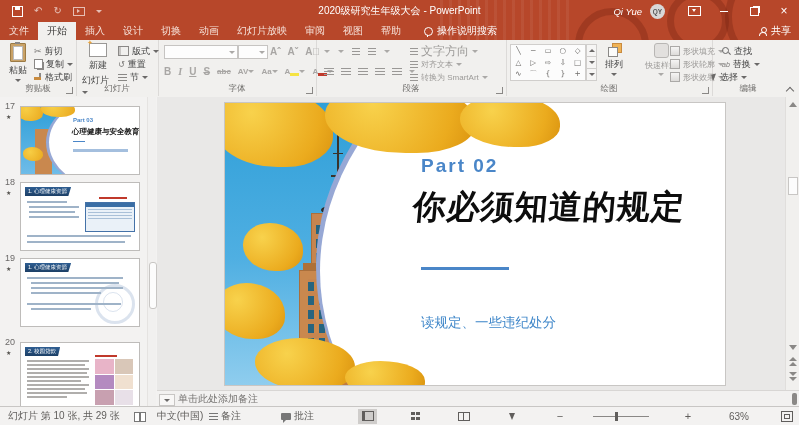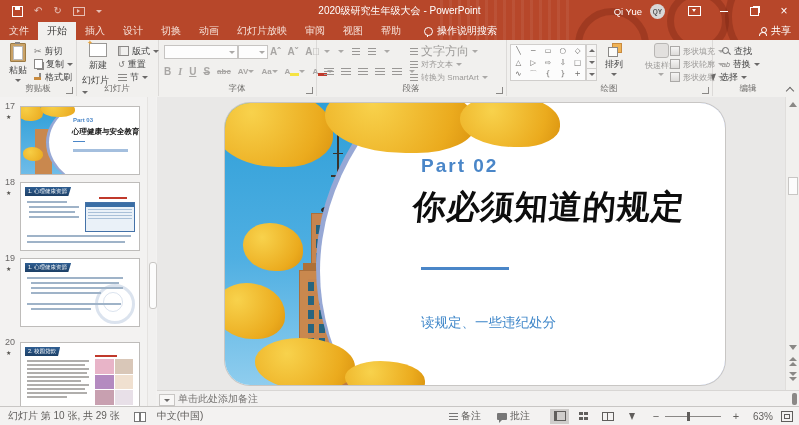--- a/index.html
+++ b/index.html
@@ -16,21 +16,21 @@
   .qat{display:flex;align-items:center;gap:11px;margin-left:12px;z-index:2;}
   .icon-save{width:9px;height:9px;border:1px solid #fff;position:relative;}
   .icon-save::after{content:"";position:absolute;left:2px;top:0;width:5px;height:3px;background:#fff;}
   .qat-glyph{font-family:"DejaVu Sans",sans-serif;font-size:10px;color:rgba(255,255,255,.65);line-height:10px;}
   .icon-show{width:10px;height:7px;border:1px solid rgba(255,255,255,.65);position:relative;}
   .icon-show::after{content:"";position:absolute;left:3px;top:1px;border-left:3px solid rgba(255,255,255,.65);
       border-top:2px solid transparent;border-bottom:2px solid transparent;}
   .title-text{position:absolute;left:0;right:0;top:0;height:22px;line-height:22px;text-align:center;
       font-size:10px;color:#fff;pointer-events:none;}
   .caps{position:absolute;right:0;top:0;height:22px;display:flex;align-items:center;z-index:3;}
-  .username{font-size:9.5px;color:#fff;margin-right:8px;}
+  .username{font-size:9.5px;color:#fff;margin-right:8px;font-style:italic;}
   .avatar{width:15px;height:15px;border-radius:50%;background:#D8D8D8;color:#555;font-size:6.5px;font-weight:bold;
       display:flex;align-items:center;justify-content:center;margin-right:14px;}
   .capbtn{width:30px;height:22px;display:flex;align-items:center;justify-content:center;color:#fff;}
   .icon-ribbonopts{width:11px;height:8px;border:1px solid #fff;position:relative;}
   .icon-ribbonopts::after{content:"";position:absolute;left:3px;top:2px;border-top:3px solid #fff;
       border-left:2px solid transparent;border-right:2px solid transparent;}
   .icon-min{width:8px;height:1px;background:#fff;}
   .icon-restore{width:7px;height:7px;border:1px solid #fff;box-shadow:2px -2px 0 -1px #fff;}
   .icon-close{font-size:12px;line-height:12px;}
 
@@ -134,21 +134,21 @@
   .mini-img .hdr{height:4px;background:#3A6EA5;}
   .mini-img .r{height:1.5px;background:#A9C0D8;margin:1.5px 2px 0 2px;}
   .watermark{position:absolute;right:4px;bottom:2px;width:34px;height:34px;border:3px solid rgba(125,155,195,.28);border-radius:50%;}
   .watermark::after{content:"";position:absolute;left:5px;top:5px;width:18px;height:18px;border:1px solid rgba(125,155,195,.28);border-radius:50%;}
   .collage{position:absolute;display:grid;grid-template-columns:1fr 1fr;gap:1px;}
   .collage div{width:100%;height:100%;}
 
   
   .canvas{position:absolute;top:97px;left:157px;right:0;bottom:34px;background:#E9E8E7;}
   .slide{position:absolute;left:68px;top:6px;width:500px;height:282px;background:#fff;
-      box-shadow:0 0 0 1px #C8C6C4;overflow:hidden;border-radius:25px;}
+      box-shadow:0 0 0 1px #C8C6C4;overflow:hidden;}
   .photo{position:absolute;left:0;top:0;width:280px;height:282px;background:linear-gradient(180deg,#2F9FD8 0%,#4FAFE2 55%,#8FCDEE 100%);}
   .spire{position:absolute;left:112px;top:10px;width:2px;height:100px;background:#3A332C;}
   .spire::before{content:"";position:absolute;left:-6px;top:62px;width:14px;height:2px;background:#3A332C;}
   .spire::after{content:"";position:absolute;left:-4px;top:40px;width:10px;height:1px;background:#3A332C;}
   .nest{position:absolute;left:96px;top:102px;width:34px;height:10px;background:#2E2A26;border-radius:50%;}
   .tower-top{position:absolute;left:86px;top:110px;width:54px;height:52px;background:#C6854F;border:1px solid #A96F3C;}
   .tower-win{position:absolute;left:4px;top:6px;right:4px;bottom:4px;
       background:repeating-linear-gradient(0deg,transparent 0 9px,#C6854F 9px 14px),
                  repeating-linear-gradient(90deg,#26647F 0 6px,transparent 6px 11px);}
   .ledge{position:absolute;left:78px;top:160px;width:70px;height:7px;background:#AE7038;}
@@ -184,21 +184,21 @@
   .notes-scrollbit{position:absolute;right:2px;top:2px;width:5px;height:12px;background:#8A8886;border-radius:2px;}
 
   
   .statusbar{position:absolute;left:0;right:0;bottom:0;height:18px;background:#F3F2F1;border-top:1px solid #C8C6C4;
       display:flex;align-items:center;font-size:10px;color:#605E5C;}
   .sb-left{margin-left:8px;white-space:nowrap;}
   .icon-proof{width:11px;height:9px;margin-left:14px;position:relative;}
   .icon-proof::before{content:"";position:absolute;left:0;top:0;width:4px;height:8px;border:1px solid #777;background:#fff;}
   .icon-proof::after{content:"";position:absolute;left:6px;top:0;width:4px;height:8px;border:1px solid #777;background:#fff;}
   .sb-lang{margin-left:12px;white-space:nowrap;}
-  .sb-right{margin-left:auto;display:flex;align-items:center;margin-right:6px;}
+  .sb-right{margin-left:auto;display:flex;align-items:center;margin-right:6px;gap:24px;}
   .sb-item{display:flex;align-items:center;gap:3px;white-space:nowrap;}
   .icon-notes{width:9px;height:8px;background:repeating-linear-gradient(0deg,#777 0 1px,transparent 1px 3px);}
   .icon-comment{width:10px;height:7px;background:#777;border-radius:1px;position:relative;}
   .icon-comment::after{content:"";position:absolute;left:2px;top:7px;border-top:3px solid #777;border-right:3px solid transparent;}
   .viewbtn{width:19px;height:15px;display:flex;align-items:center;justify-content:center;margin-left:5px;}
   .viewbtn.active{background:#CFCDCB;}
   .icon-vnorm{width:10px;height:8px;border:1px solid #605E5C;background:linear-gradient(90deg,#605E5C 2px,transparent 2px);}
   .icon-vsort{width:9px;height:8px;background:
       linear-gradient(#605E5C,#605E5C) 0 0/4px 3px no-repeat,
       linear-gradient(#605E5C,#605E5C) 5px 0/4px 3px no-repeat,

